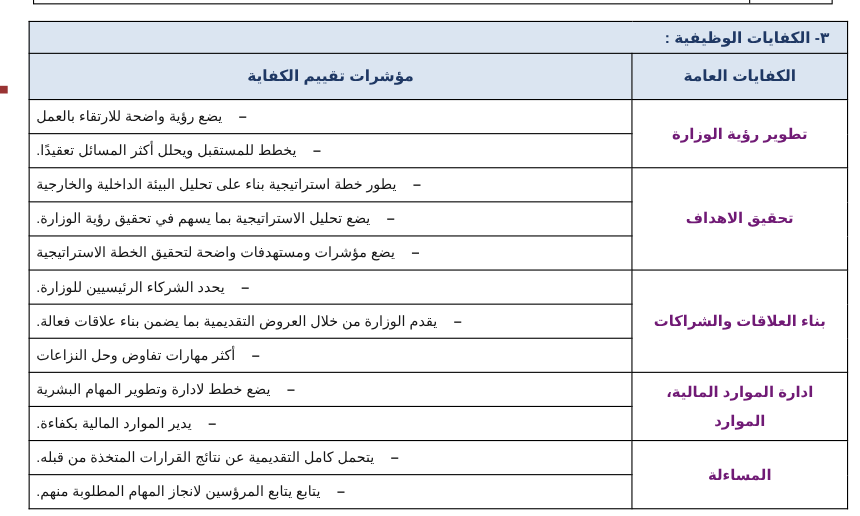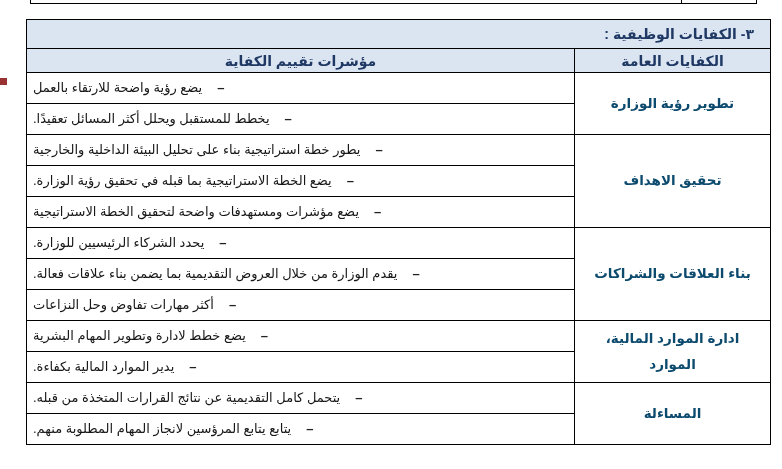--- a/index.html
+++ b/index.html
@@ -40,27 +40,27 @@
     border:1.6px solid var(--border);
     vertical-align:middle;
   }
   td.title-cell{
     background:var(--header-bg);color:var(--header-text);
     font-weight:bold;font-size:14px;height:29px;
     text-align:start;padding:2px 16px 2px 6px;
   }
   td.hdr{
     background:var(--header-bg);color:var(--header-text);
-    font-weight:bold;font-size:14px;height:24px;text-align:center;
+    font-weight:bold;font-size:14px;height:42px;text-align:center;
     padding:2px 4px;
   }
   col.c-general{width:196px;}
   col.c-ind{width:548px;}
   td.cat{
-    font-weight:bold;color:#0c4a6e;font-size:13.5px;text-align:center;
+    font-weight:bold;color:#701a75;font-size:13.5px;text-align:center;
     padding:2px 18px;line-height:1.9;background:#fff;
   }
   td.ind{
     font-size:13px;color:#161616;text-align:left;background:#fff;
     height:31px;padding:3px 10px 3px 6px;line-height:1.6;
     white-space:nowrap;overflow:hidden;
   }
   td.ind .dash{
     display:inline-block;margin-inline-end:15px;font-weight:bold;color:#222;
   }
@@ -94,21 +94,21 @@
           <td class="ind"><span class="dash">–</span><span>يضع رؤية واضحة للارتقاء بالعمل</span></td>
         </tr>
         <tr>
           <td class="ind"><span class="dash">–</span><span>يخطط للمستقبل ويحلل أكثر المسائل تعقيدًا.</span></td>
         </tr>
         <tr>
           <td class="cat" rowspan="3">تحقيق الاهداف</td>
           <td class="ind"><span class="dash">–</span><span>يطور خطة استراتيجية بناء على تحليل البيئة الداخلية والخارجية</span></td>
         </tr>
         <tr>
-          <td class="ind"><span class="dash">–</span><span>يضع الخطة الاستراتيجية بما قبله في تحقيق رؤية الوزارة.</span></td>
+          <td class="ind"><span class="dash">–</span><span>يضع تحليل الاستراتيجية بما يسهم في تحقيق رؤية الوزارة.</span></td>
         </tr>
         <tr>
           <td class="ind"><span class="dash">–</span><span>يضع مؤشرات ومستهدفات واضحة لتحقيق الخطة الاستراتيجية</span></td>
         </tr>
         <tr>
           <td class="cat" rowspan="3">بناء العلاقات والشراكات</td>
           <td class="ind"><span class="dash">–</span><span>يحدد الشركاء الرئيسيين للوزارة.</span></td>
         </tr>
         <tr>
           <td class="ind"><span class="dash">–</span><span>يقدم الوزارة من خلال العروض التقديمية بما يضمن بناء علاقات فعالة.</span></td>

